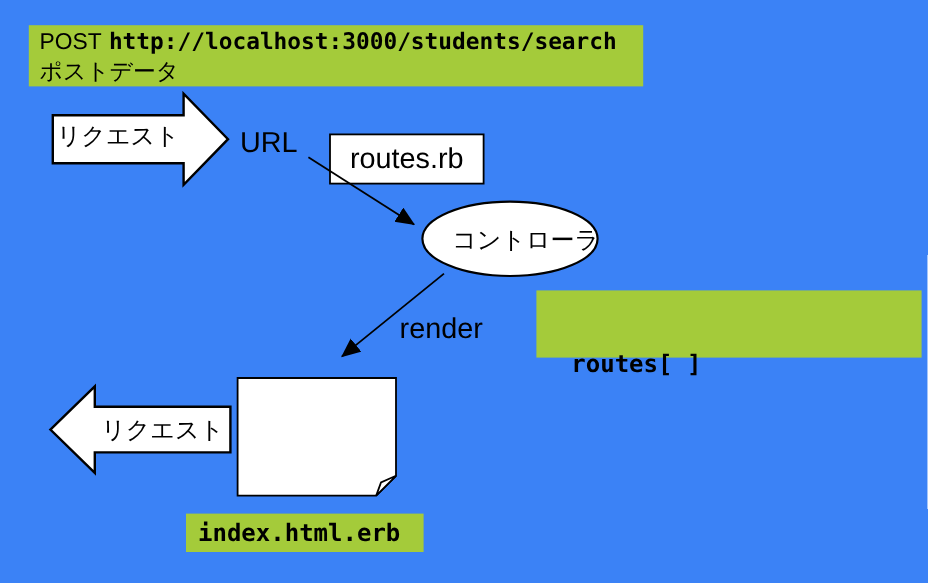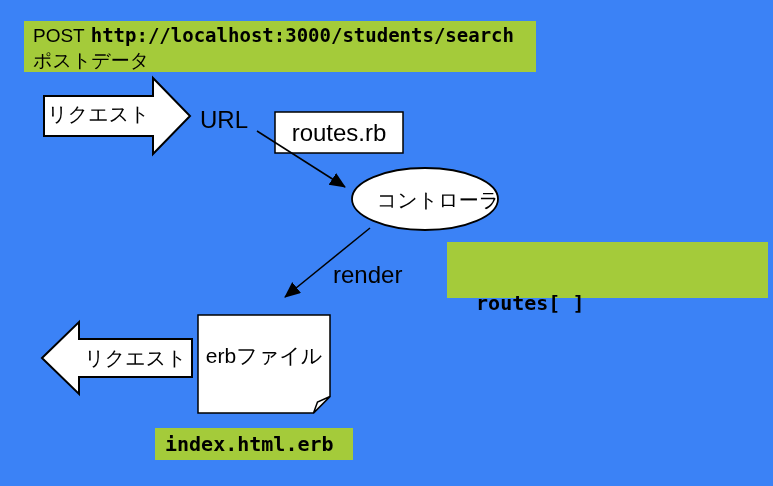--- a/index.html
+++ b/index.html
@@ -65,19 +65,17 @@
 
   <div class="abs" style="left:333px; top:261px; font-size:24px;">render</div>
 
   <div class="abs note mono" style="left:447px; top:242px; width:321px; height:56px; padding:4px 0 0 5px;
               font-size:20px; line-height:23px; white-space:pre;">
     <div>  routes[ ]</div>
   </div>
 
   <div class="abs jp center" style="left:79px; top:339px; width:113px; height:38px; line-height:38px; font-size:20px;">リクエスト</div>
 
-  <div class="abs center" style="left:198px; top:342px; width:132px; font-size:21px;
-              font-family:'Liberation Sans','DejaVu Serif',sans-serif;">erbファイル</div>
 
   <div class="abs note mono" style="left:155px; top:428px; width:198px; height:32px; line-height:32px;
               padding-left:10px; font-size:20px;">index.html.erb</div>
 
 </div>
 
 </body></html>

